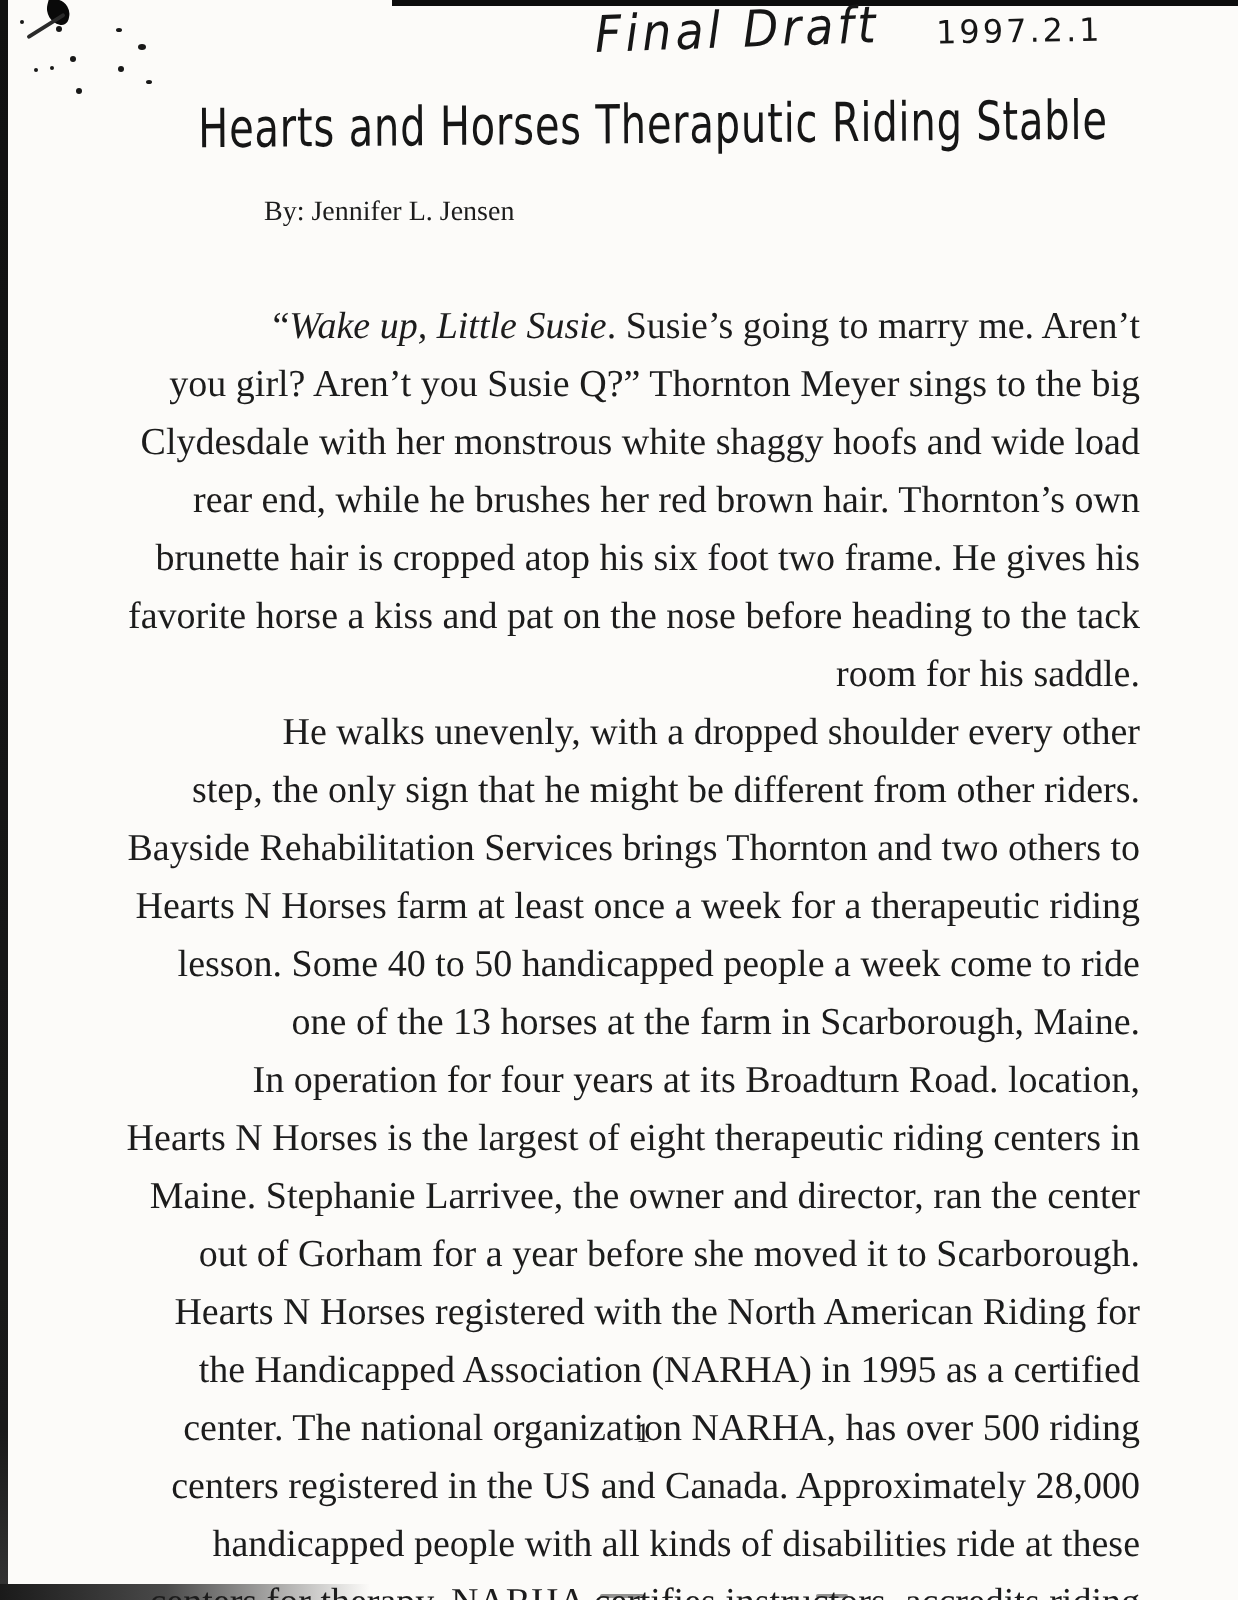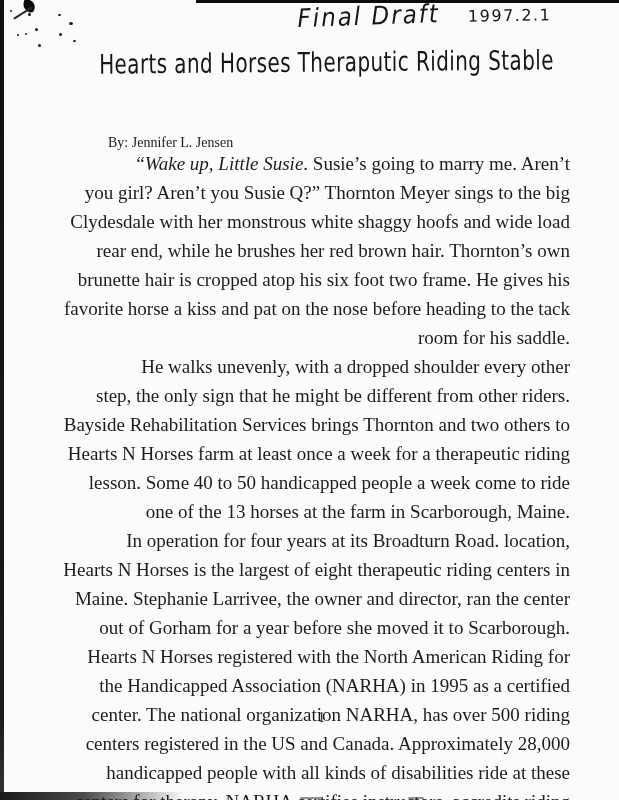--- a/index.html
+++ b/index.html
@@ -93,23 +93,22 @@
     transform: scaleY(1.35) rotate(-0.4deg);
     transform-origin: left top;
   }
   
   .typed {
     font-family: "Liberation Serif", serif;
     color: #1c1c1c;
   }
   .byline {
     position: absolute;
-    left: 108px; top: 99px;
+    left: 132px; top: 99px;
     font-size: 14px;
-    margin-top: 36px;
   }
   .body-text {
     position: absolute;
     left: 62px; top: 149px;
     width: 508px;
     font-size: 19px;
     line-height: 29px;
     text-align: right;
   }
   .body-text p {

